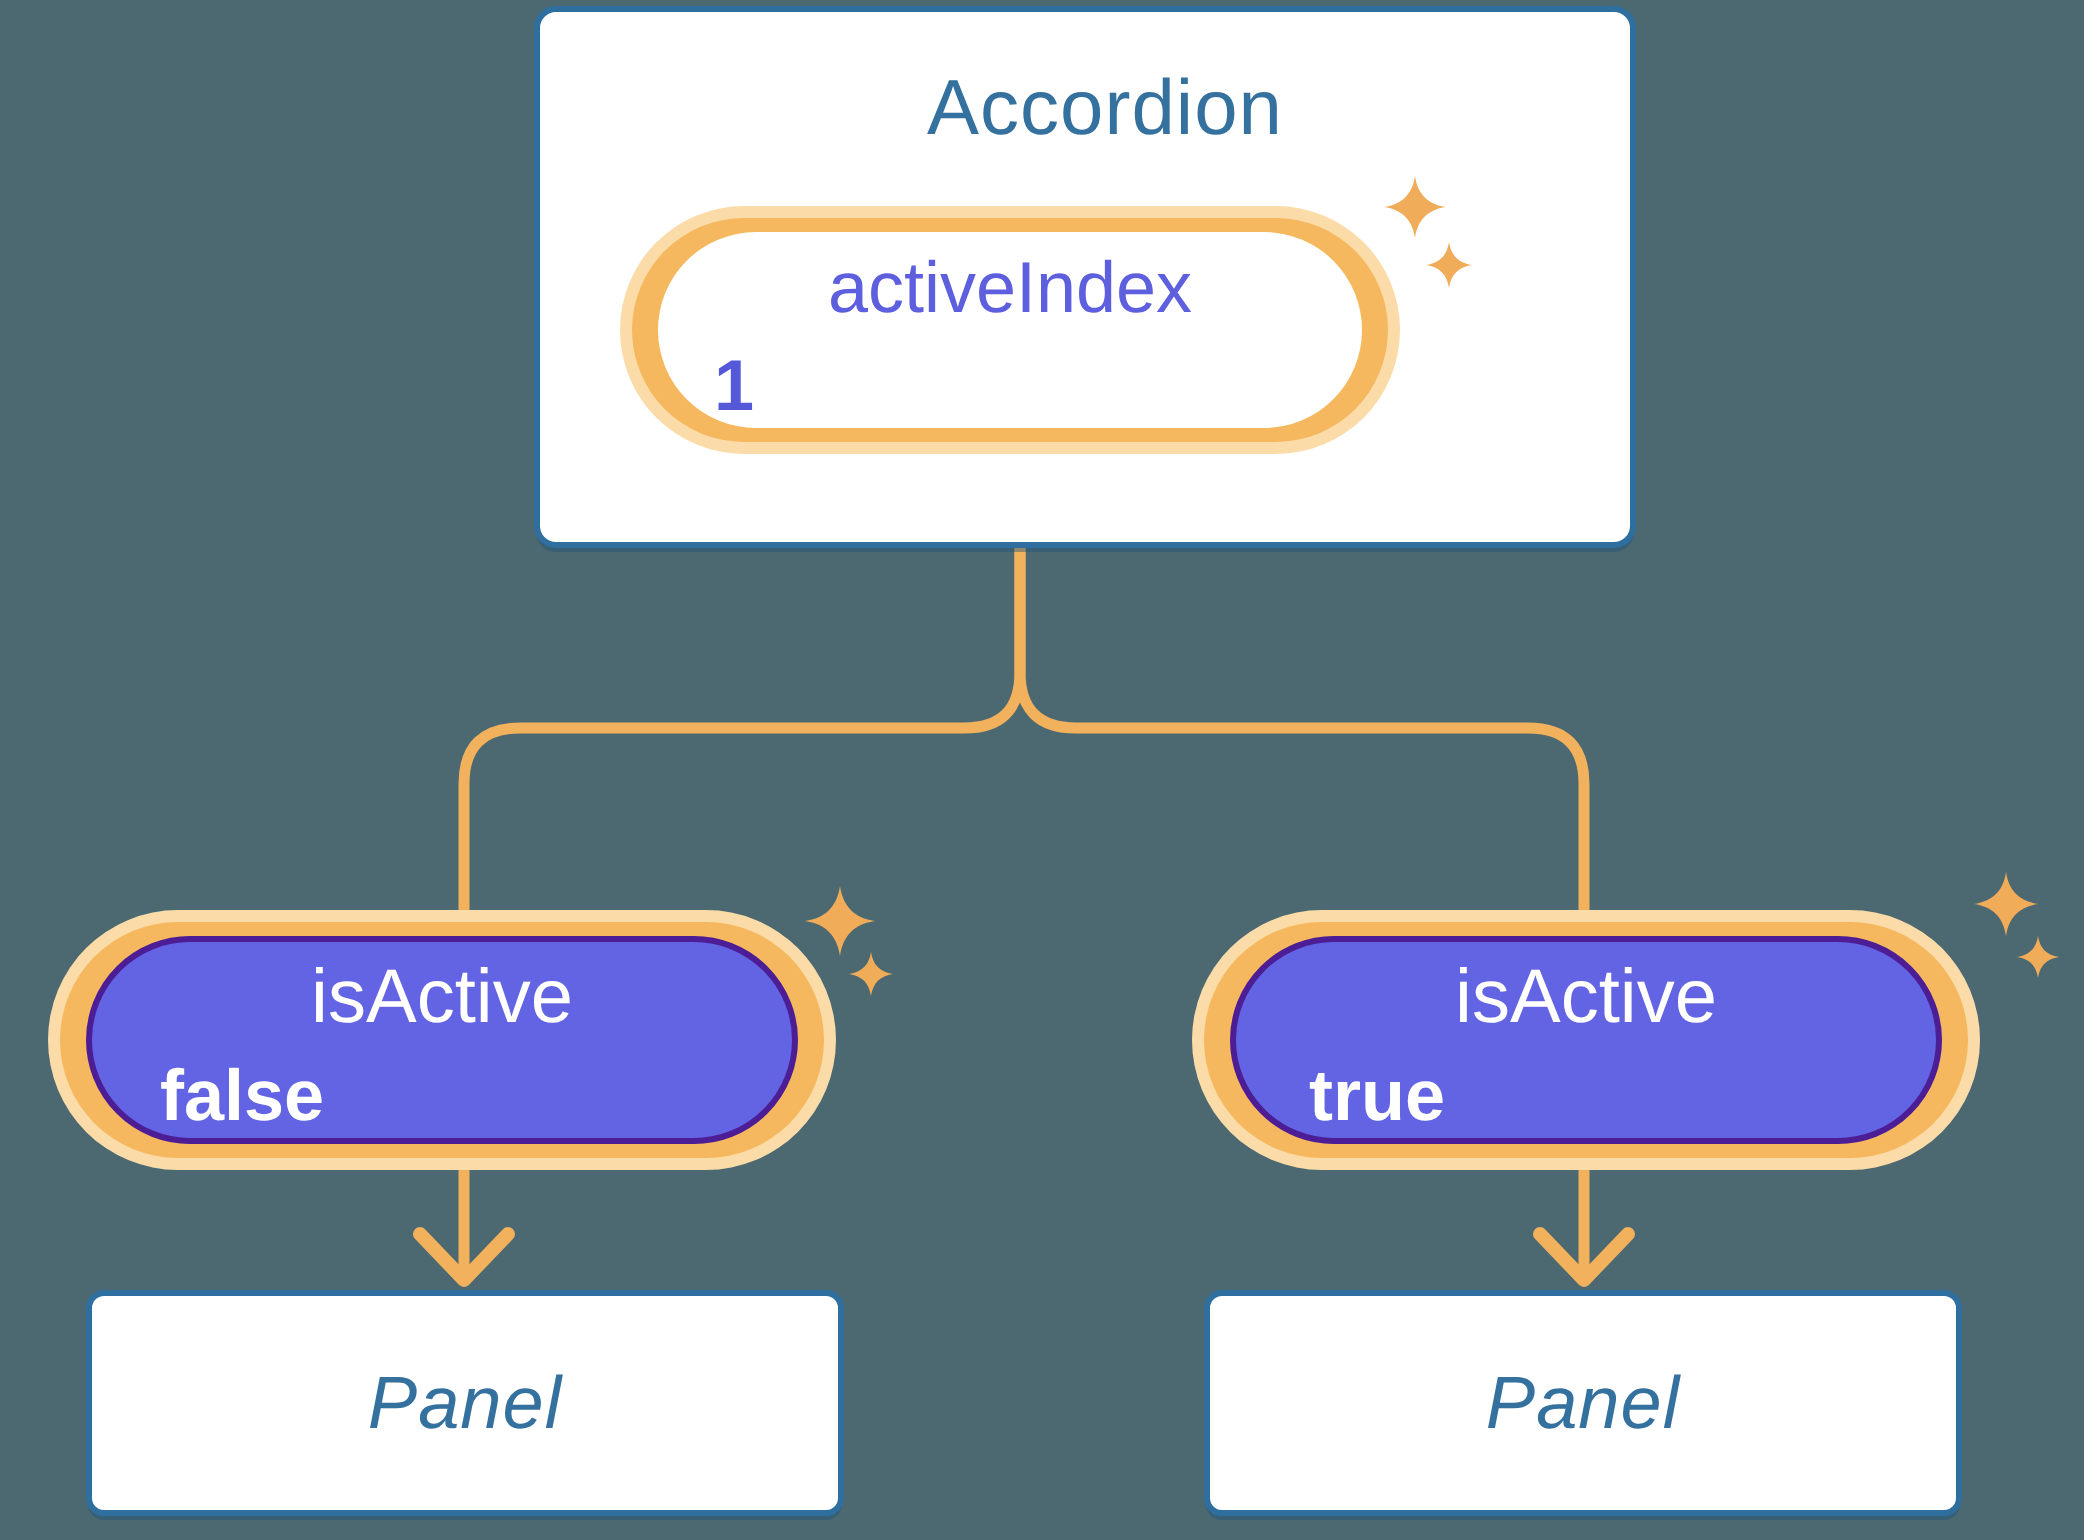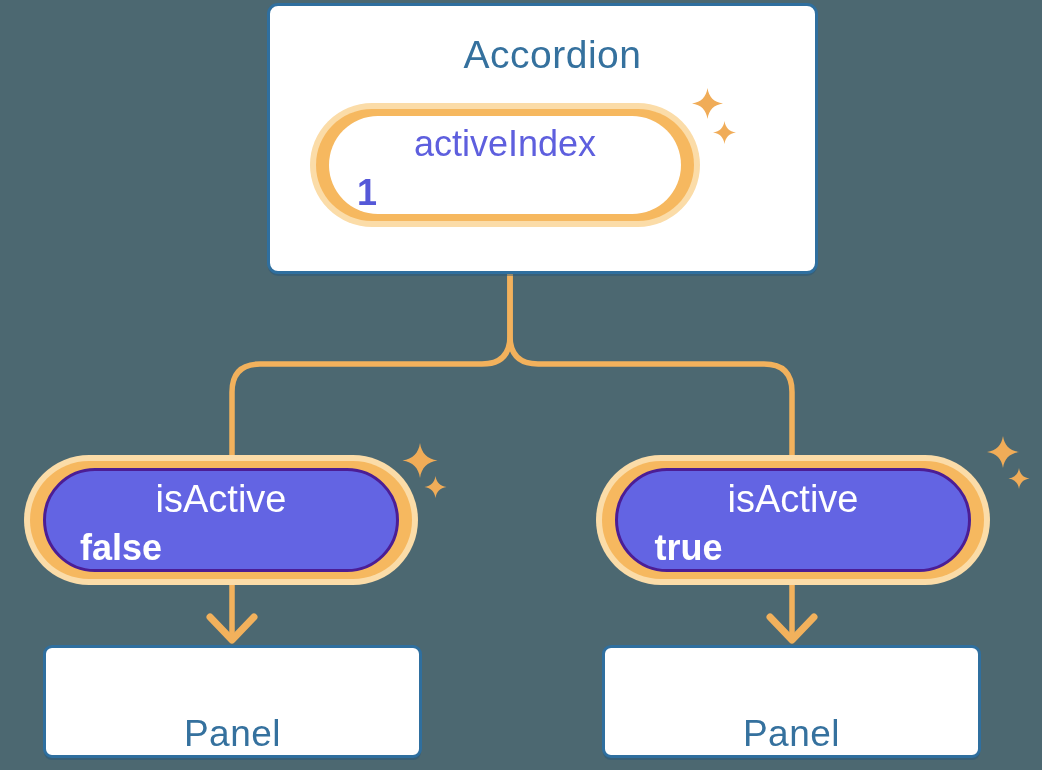--- a/index.html
+++ b/index.html
@@ -50,25 +50,26 @@
     margin-top: 27px;
     text-align: center;
     font-size: 39px;
     letter-spacing: 0.5px;
     color: #35719E;
   }
   .panel-node {
     width: 379px; height: 113px;
     border-radius: 9px;
     display: flex;
-    align-items: flex-end;
+    align-items: center;
     justify-content: center;
     font-size: 37px;
     letter-spacing: 0.5px;
     color: #35719E;
+    font-style: italic;
   }
   .panel-node.left  { left: 43px;  top: 645px; }
   .panel-node.right { left: 602px; top: 645px; }
 
   
   .pill-ring {
     position: absolute;
     background: #F6B85F;
     border-radius: 999px;
     box-shadow: 0 0 0 6px #FBDCA8;

